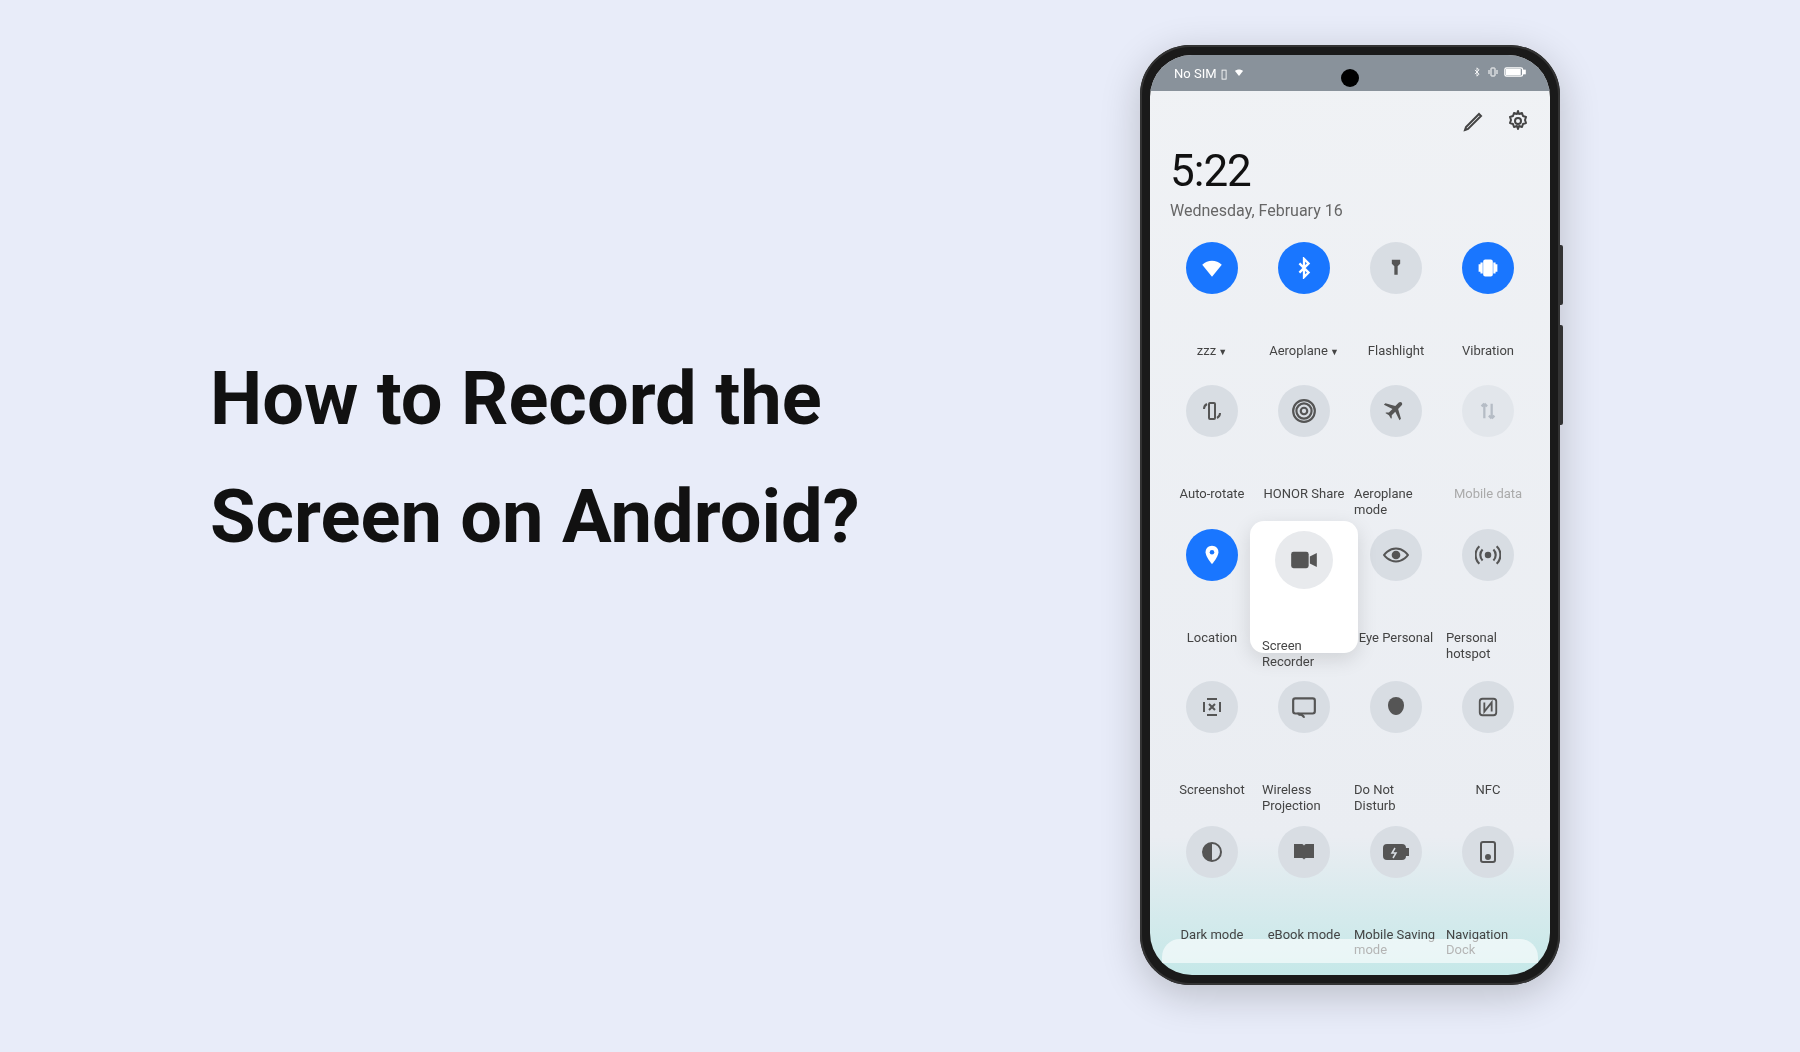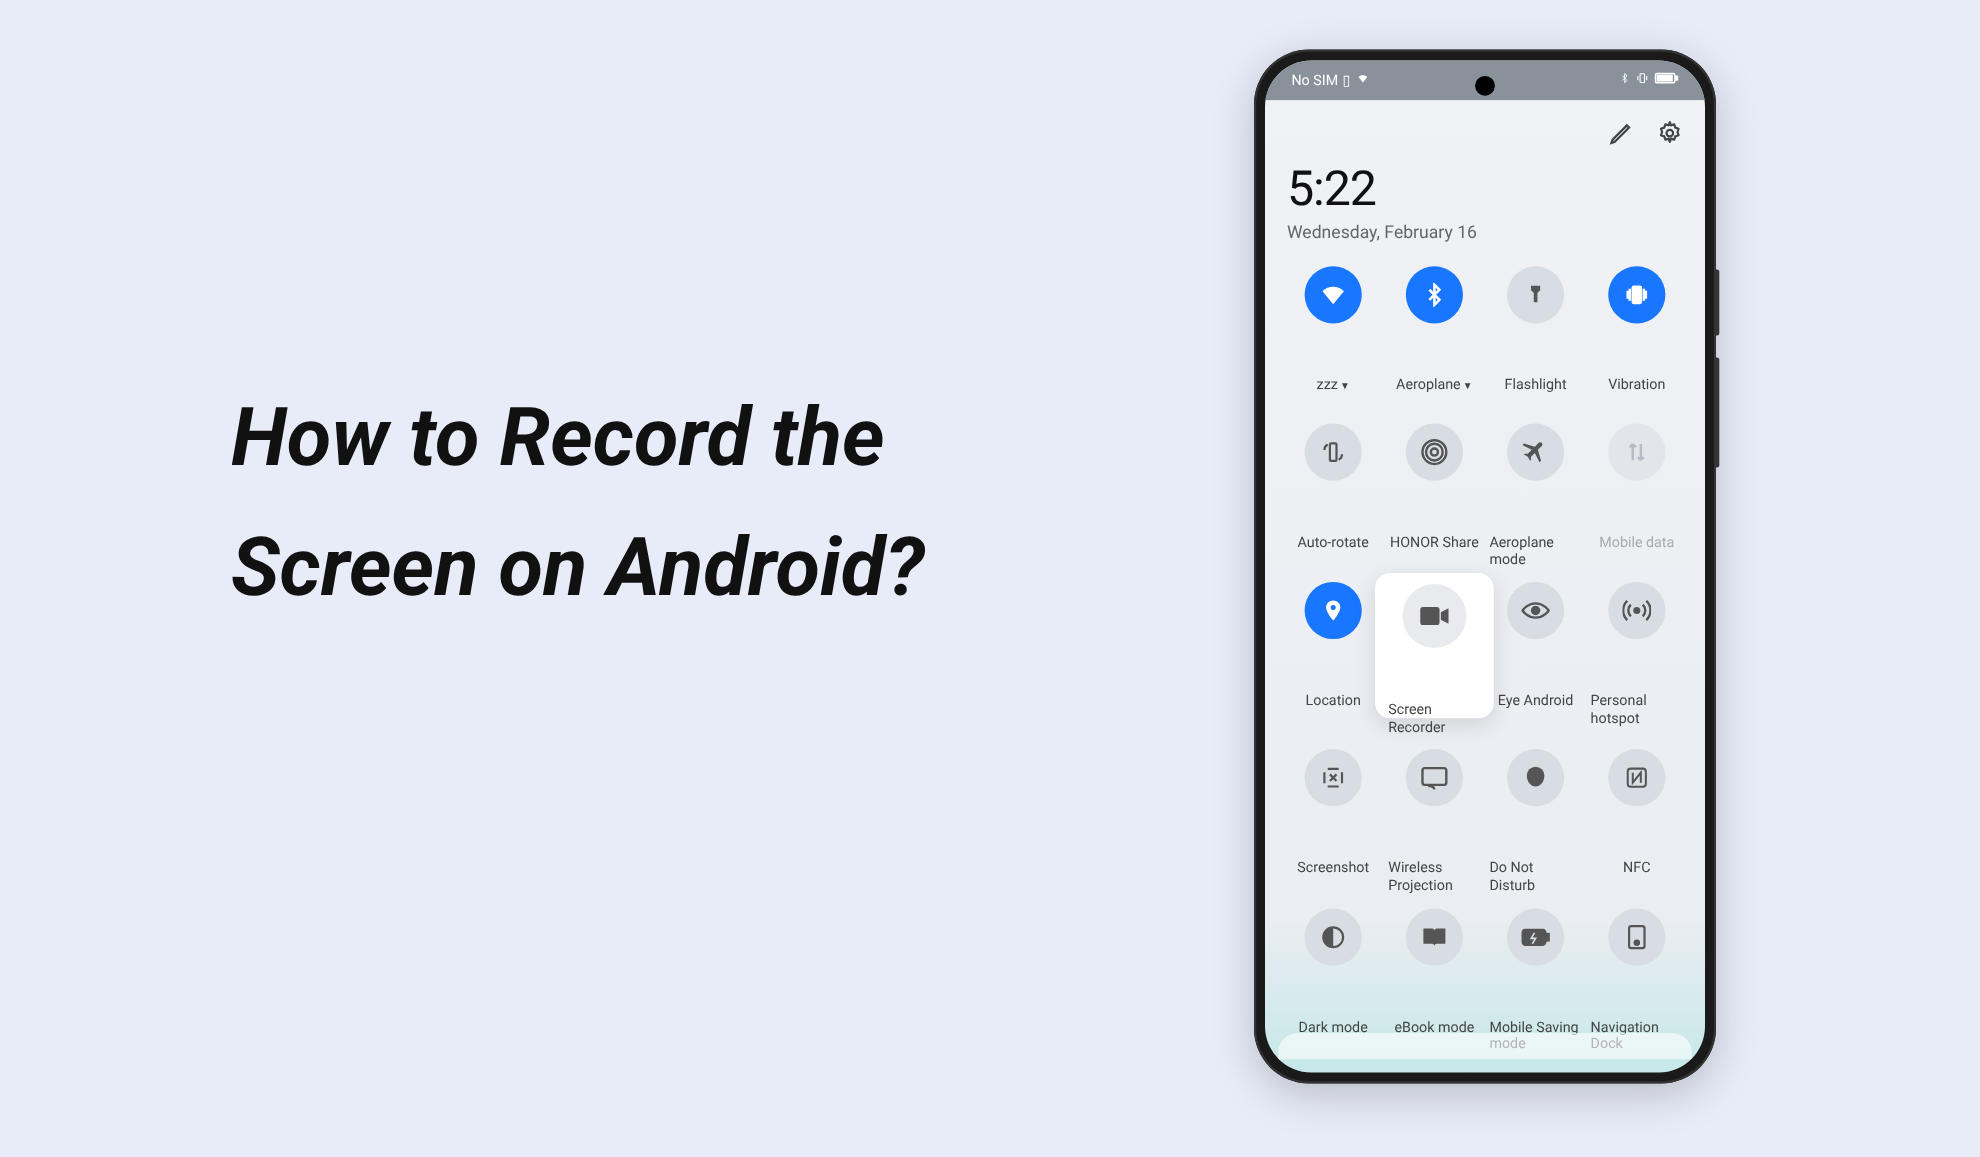--- a/index.html
+++ b/index.html
@@ -12,21 +12,20 @@
       overflow: hidden;
     }
     .headline {
       position: absolute;
       left: 210px;
       top: 340px;
       font-size: 74px;
       font-weight: 700;
       color: #111;
       line-height: 1.6;
-      font-style: italic;
     }
     .phone {
       position: absolute;
       right: 240px;
       top: 45px;
       width: 420px;
       height: 940px;
       background: #1a1a1a;
       border-radius: 50px;
       padding: 10px;
@@ -358,21 +357,21 @@
           </div>
           <div class="tile-label">Screen Recorder</div>
         </div>
         <div class="tile">
           <div class="tile-circle">
             <svg width="26" height="18" viewBox="0 0 24 16" fill="none" stroke="currentColor" stroke-width="2">
                 <path d="M1 8s4-6 11-6 11 6 11 6-4 6-11 6S1 8 1 8z"></path>
                 <circle cx="12" cy="8" r="3" fill="currentColor"></circle>
               </svg>
           </div>
-          <div class="tile-label">Eye Android</div>
+          <div class="tile-label">Eye Personal</div>
         </div>
         <div class="tile">
           <div class="tile-circle">
             <svg width="26" height="26" viewBox="0 0 24 24" fill="none" stroke="currentColor" stroke-width="2">
                 <circle cx="12" cy="12" r="2" fill="currentColor"></circle>
                 <path d="M7 17a7 7 0 0 1 0-10M17 7a7 7 0 0 1 0 10M4 20a11 11 0 0 1 0-16M20 4a11 11 0 0 1 0 16"></path>
               </svg>
           </div>
           <div class="tile-label">Personal hotspot</div>
         </div>

